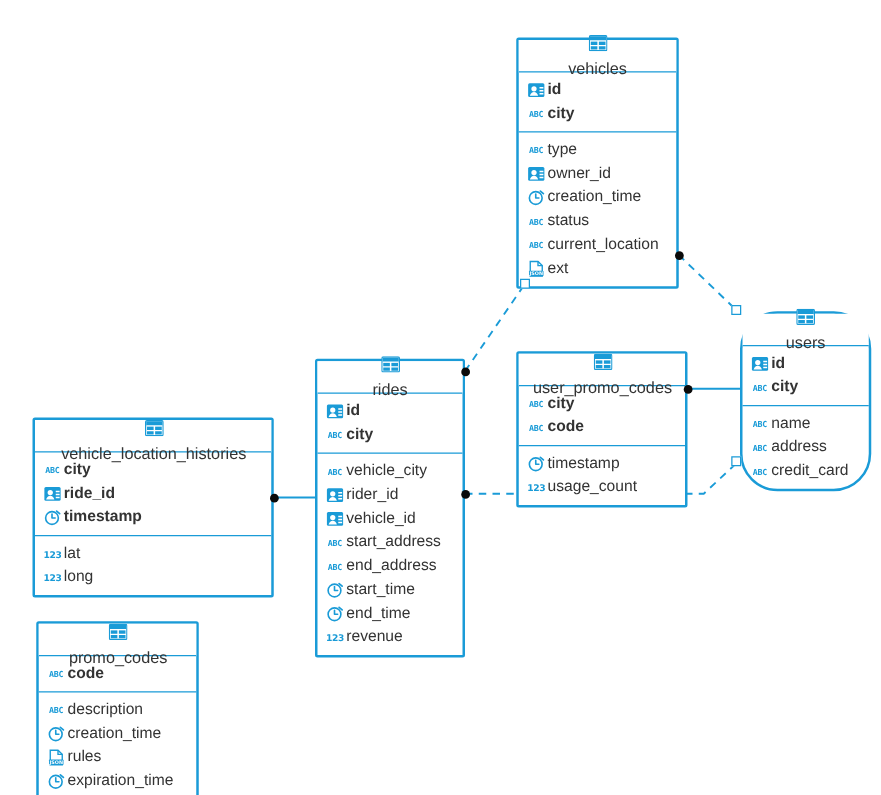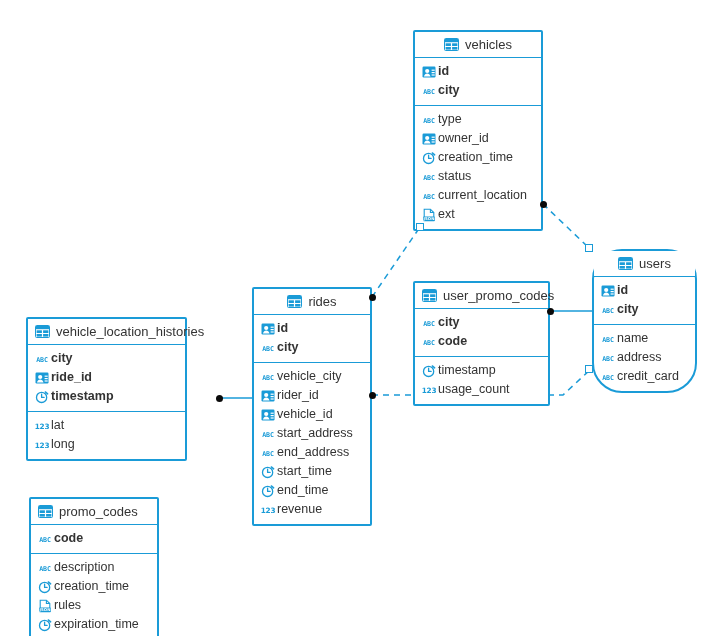--- a/index.html
+++ b/index.html
@@ -36,20 +36,21 @@
     height: 26px;
     display: flex;
     align-items: center;
     justify-content: center;
     gap: 6px;
     font-size: 13px;
     color: #333333;
     border-bottom: 1px solid #1a9bd7;
     padding: 0 6px;
     background: #ffffff;
+    flex-direction: column;
   }
   .tbl-header.left-align {
     justify-content: flex-start;
     padding-left: 7px;
   }
   .tbl-section {
     box-sizing: border-box;
     padding: 4px 0 5px 0;
   }
   .tbl-section.keys {
@@ -439,21 +440,21 @@
         <div class="col-row">
           <span class="ic">
             <svg viewBox="0 0 16 14">
               <text x="8" y="10.6" text-anchor="middle" font-family="DejaVu Sans, sans-serif" font-size="8.4" font-weight="bold" fill="#1a9bd7" letter-spacing="-0.3">123</text>
             </svg>
           </span>
           <span class="col-name">revenue</span>
         </div>
       </div>
     </div>
-    <div class="table-node" style="left: 26px; top: 317px; width: 161px;">
+    <div class="table-node" style="left: 26px; top: 334px; width: 193px;">
       <div class="tbl-header left-align">
         <span class="ic ic-table">
           <svg viewBox="0 0 15 13">
             <rect x="0.5" y="0.5" width="14" height="12" rx="1" fill="#ffffff" stroke="#1a9bd7" stroke-width="1"></rect>
             <rect x="1" y="1" width="13" height="3.2" fill="#1a9bd7"></rect>
             <rect x="1.6" y="5.3" width="5.3" height="2.7" fill="#1a9bd7"></rect>
             <rect x="8.1" y="5.3" width="5.3" height="2.7" fill="#1a9bd7"></rect>
             <rect x="1.6" y="9" width="5.3" height="2.6" fill="#1a9bd7"></rect>
             <rect x="8.1" y="9" width="5.3" height="2.6" fill="#1a9bd7"></rect>
           </svg>

